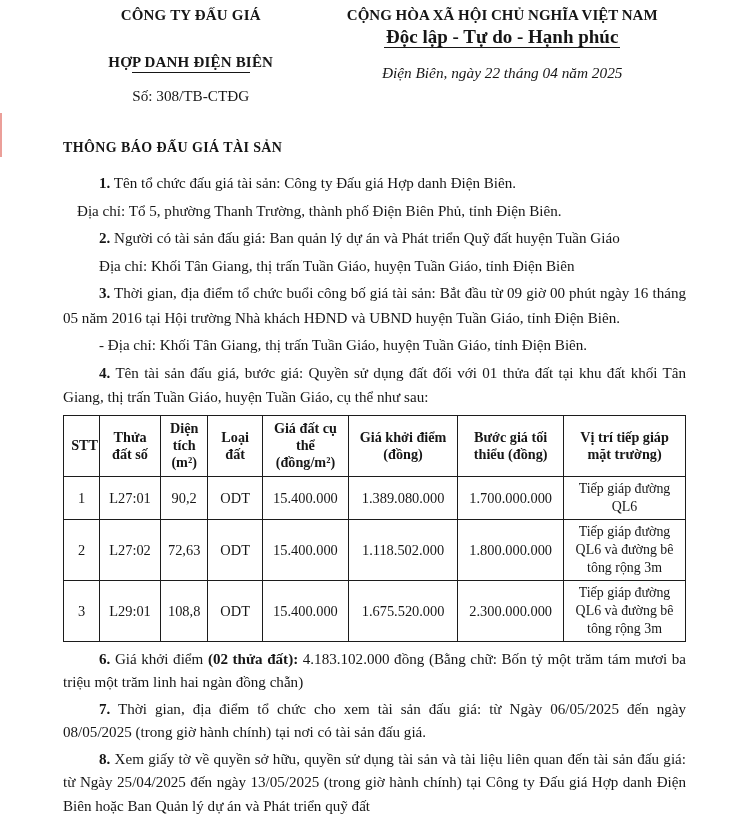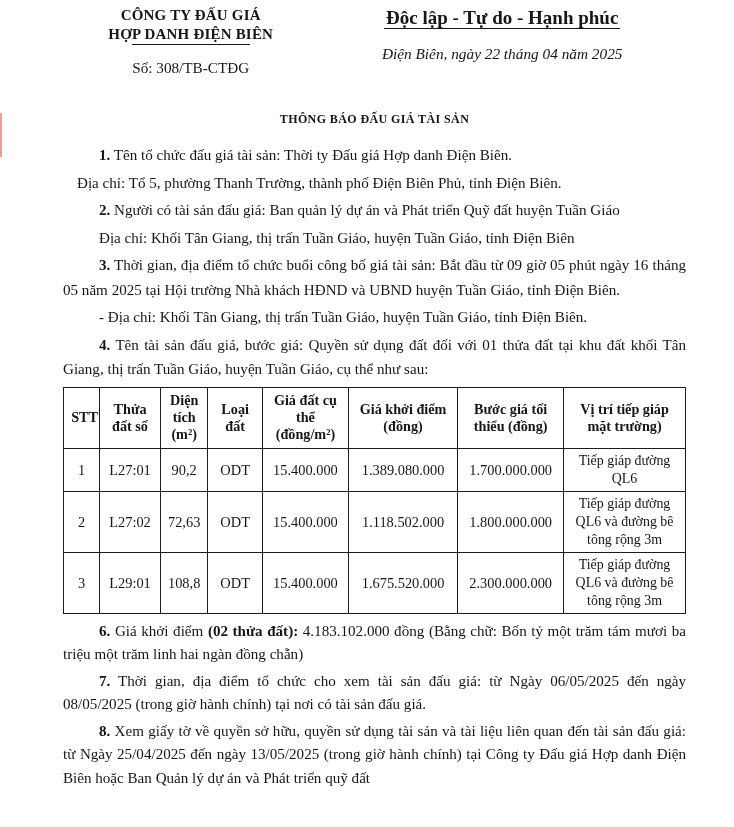--- a/index.html
+++ b/index.html
@@ -21,35 +21,35 @@
   .artifact-red {
     position: absolute; left: 0; top: 113px;
     width: 2px; height: 44px;
     background: rgba(219, 80, 70, 0.55);
   }
   
   .doc-header { display: flex; align-items: flex-start; }
   .hdr-left  { width: 41%; text-align: center; }
   .hdr-right { width: 59%; text-align: center; }
   .hl1, .hl2 { font-weight: bold; font-size: 15px; line-height: 19px; letter-spacing: .2px; }
-  .hl2 { position: relative; display: inline-block; padding: 0 2px; }
+  .hl2 { position: relative; display: inline-block; padding: 0 2px; margin-top: 28px; }
   .hl2::after {
     content: ""; position: absolute; left: 50%; transform: translateX(-50%);
     bottom: -1px; width: 118px; border-bottom: 1.5px solid #161616;
   }
   .docnum { margin-top: 15px; font-size: 15.2px; }
   .hr1 { font-weight: bold; font-size: 15px; line-height: 19px; }
   .hr2-wrap { margin-top: 2px; }
   .hr2 { display: inline-block; font-weight: bold; font-size: 19px; line-height: 19px;
          border-bottom: 1.5px solid #161616; padding: 0 2px 1px; }
   .dateline { margin-top: 16px; font-style: italic; font-size: 15.3px; }
   
   .title {
-    margin: 32px 0 13px; text-align: center;
-    font-size: 12px; font-weight: bold; letter-spacing: .4px; line-height: 21px;
+    margin: 32px 0 13px; 
+    font-size: 14px; font-weight: bold; letter-spacing: .4px; line-height: 21px;
   }
   
   .para {
     margin: 0 0 3px; font-size: 15.1px; line-height: 23.5px;
     text-align: justify;
   }
   #paras-before .para { line-height: 24.5px; }
   .indent    { text-indent: 36px; }
   .indent-sm { text-indent: 14px; }
   .b { font-weight: bold; }
@@ -79,33 +79,34 @@
 <div class="page">
   <div class="artifact-red"></div>
 
   <header class="doc-header">
     <div class="hdr-left">
       <div class="hl1">CÔNG TY ĐẤU GIÁ</div>
       <div><span class="hl2">HỢP DANH ĐIỆN BIÊN</span></div>
       <div class="docnum">Số: 308/TB-CTĐG</div>
     </div>
     <div class="hdr-right">
+      <div class="hr1">CỘNG HÒA XÃ HỘI CHỦ NGHĨA VIỆT NAM</div>
       <div class="hr2-wrap"><span class="hr2">Độc lập - Tự do - Hạnh phúc</span></div>
       <div class="dateline">Điện Biên, ngày 22 tháng 04 năm 2025</div>
     </div>
   </header>
 
   <h1 class="title">THÔNG BÁO ĐẤU GIÁ TÀI SẢN</h1>
 
   <section id="paras-before">
-      <p class="para indent"><span class="b">1.</span><span> Tên tổ chức đấu giá tài sản: Thời ty Đấu giá Hợp danh Điện Biên.</span></p>
+      <p class="para indent"><span class="b">1.</span><span> Tên tổ chức đấu giá tài sản: Công ty Đấu giá Hợp danh Điện Biên.</span></p>
       <p class="para indent-sm"><span>Địa chỉ: Tổ 5, phường Thanh Trường, thành phố Điện Biên Phủ, tỉnh Điện Biên.</span></p>
       <p class="para indent"><span class="b">2.</span><span> Người có tài sản đấu giá: Ban quản lý dự án và Phát triển Quỹ đất huyện Tuần Giáo</span></p>
       <p class="para indent"><span>Địa chỉ: Khối Tân Giang, thị trấn Tuần Giáo, huyện Tuần Giáo, tỉnh Điện Biên</span></p>
-      <p class="para indent"><span class="b">3.</span><span> Thời gian, địa điểm tổ chức buổi công bố giá tài sản: Bắt đầu từ 09 giờ 05 phút ngày 16 tháng 05 năm 2025 tại Hội trường Nhà khách HĐND và UBND huyện Tuần Giáo, tỉnh Điện Biên.</span></p>
+      <p class="para indent"><span class="b">3.</span><span> Thời gian, địa điểm tổ chức buổi công bố giá tài sản: Bắt đầu từ 09 giờ 00 phút ngày 16 tháng 05 năm 2016 tại Hội trường Nhà khách HĐND và UBND huyện Tuần Giáo, tỉnh Điện Biên.</span></p>
       <p class="para indent"><span>- Địa chỉ: Khối Tân Giang, thị trấn Tuần Giáo, huyện Tuần Giáo, tỉnh Điện Biên.</span></p>
       <p class="para indent"><span class="b">4.</span><span> Tên tài sản đấu giá, bước giá: Quyền sử dụng đất đối với 01 thửa đất tại khu đất khối Tân Giang, thị trấn Tuần Giáo, huyện Tuần Giáo, cụ thể như sau:</span></p>
     </section>
 
   <table class="asset-table">
     <colgroup>
       <col style="width:5.8%">
         <col style="width:9.8%">
         <col style="width:7.6%">
         <col style="width:8.8%">

